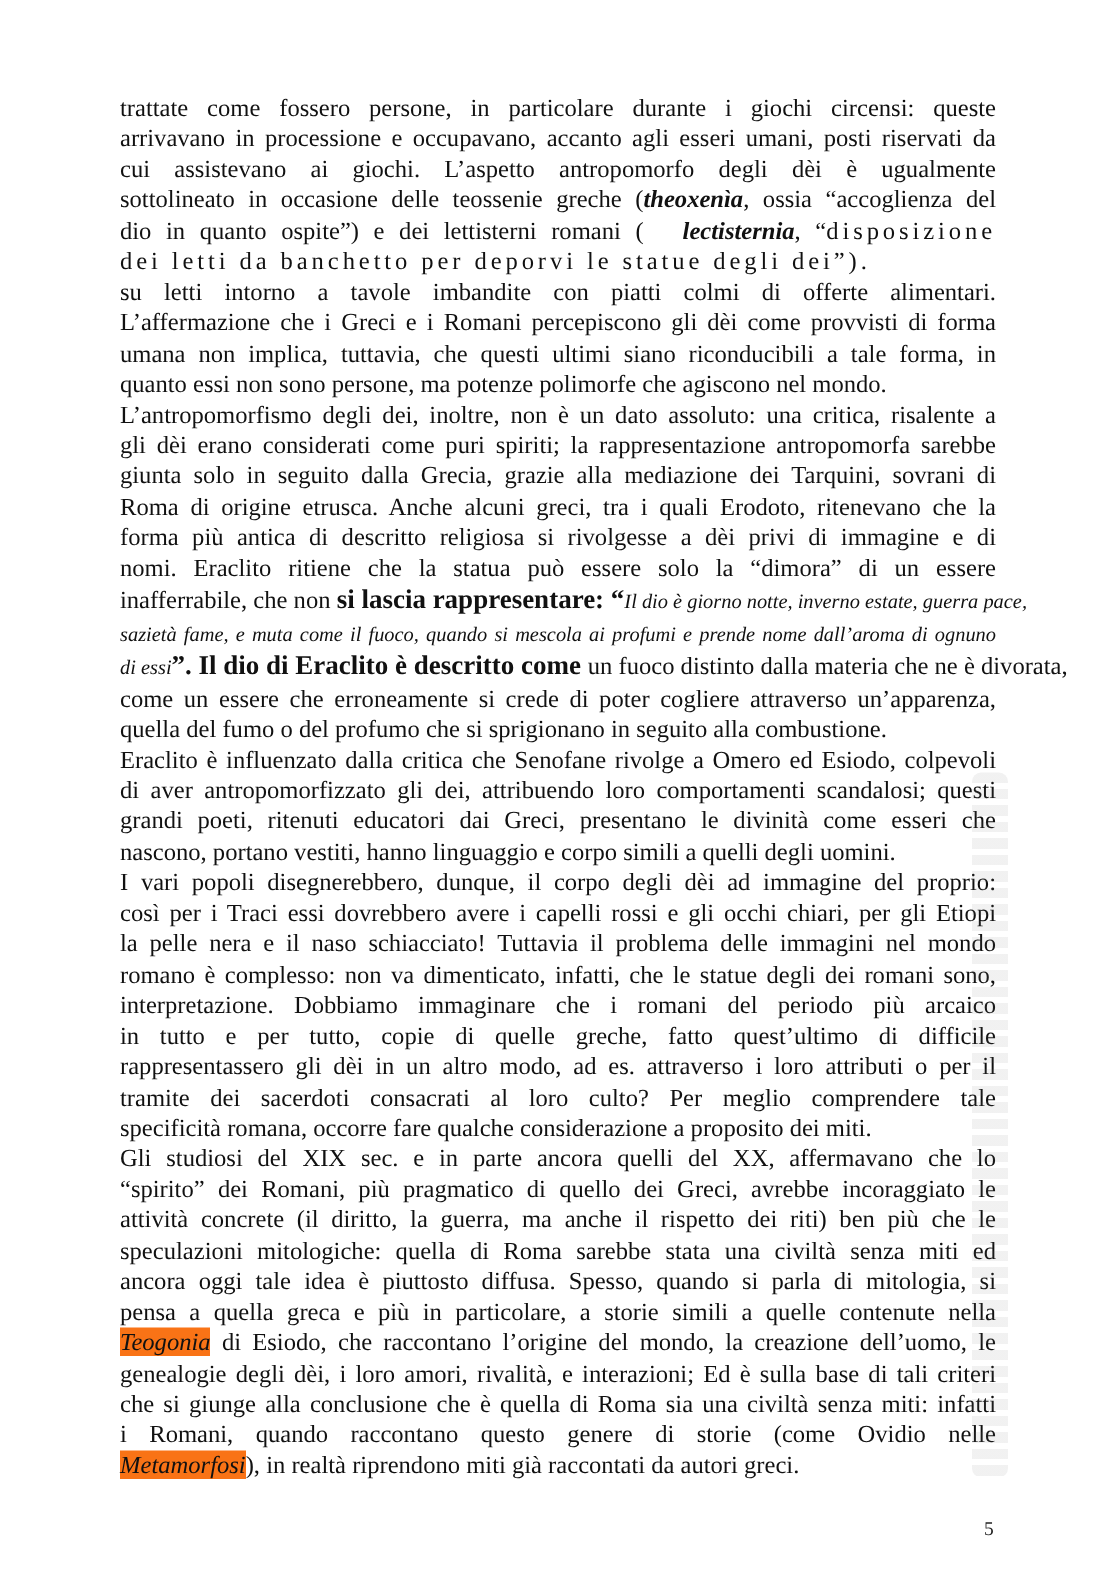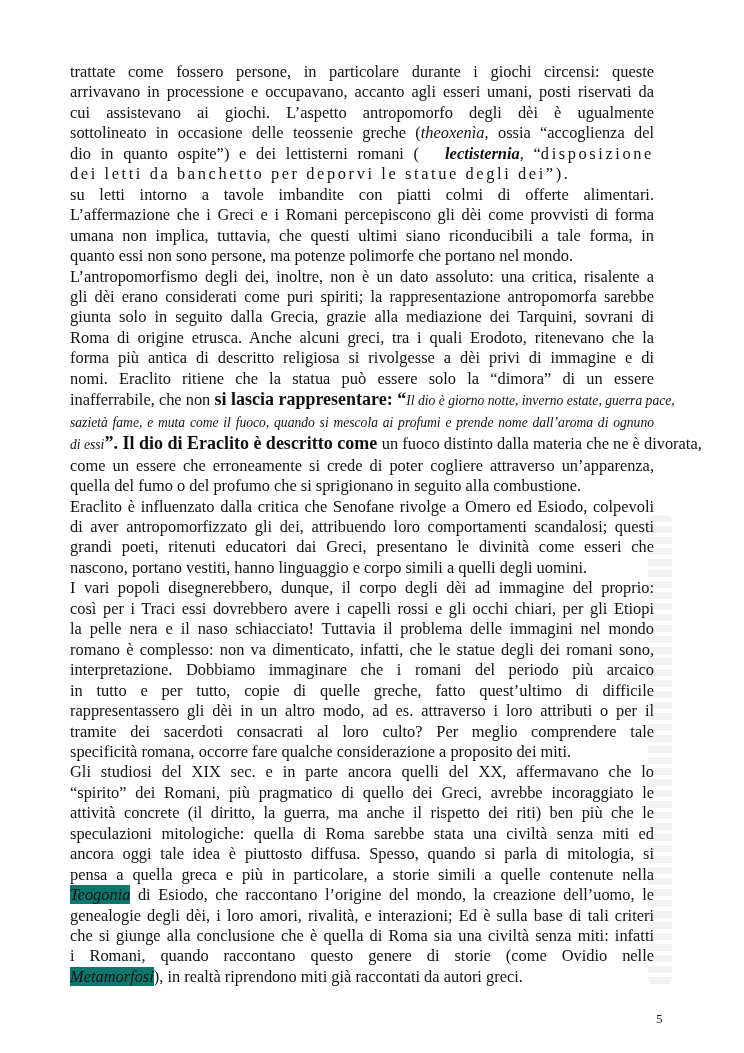--- a/index.html
+++ b/index.html
@@ -2,53 +2,53 @@
 <html><head>
 <meta charset="utf-8">
 <style>
   html, body { margin: 0; padding: 0; background: #ffffff; }
   body {
     width: 744px; height: 1053px; position: relative; overflow: hidden;
     font-family: "Liberation Serif", "DejaVu Serif", serif;
     color: #111111;
   }
   .page {
-    position: absolute; left: 70px; top: 62px; width: 584px;
+    position: absolute; left: 80px; top: 62px; width: 584px;
     font-size: 16.4px; line-height: 20.45px;
   }
   .ln { display: block; text-align: justify; text-align-last: justify; white-space: nowrap; }
   .ln.last { text-align-last: left; }
   .spaced { letter-spacing: 2.6px; }
   .small { font-size: 18px; font-weight: bold; }
   .quote { font-style: italic; font-size: 13.6px; }
-  .hl { background: #0f766e; font-style: italic; }
+  .hl { background: #f97316; font-style: italic; }
   .pagenum {
     position: absolute; left: 656px; top: 1011px; font-size: 13px; color: #222;
   }
   .watermark {
     position: absolute; left: 648px; top: 515px; width: 24px; height: 470px;
     opacity: 0.10;
     background: repeating-linear-gradient(180deg, #777 0 7px, transparent 7px 11px);
     border-radius: 6px;
   }
 </style>
 </head>
 <body>
 
 <div class="page" id="doc">
     <span class="ln"><span>trattate come fossero persone, in particolare durante i giochi circensi: queste</span></span>
     <span class="ln"><span>arrivavano in processione e occupavano, accanto agli esseri umani, posti riservati da</span></span>
     <span class="ln"><span>cui assistevano ai giochi.  L’aspetto antropomorfo degli dèi è ugualmente</span></span>
-    <span class="ln"><span>sottolineato in occasione delle teossenie greche (</span><span style="font-weight: normal; font-style: italic;">theoxenìa</span><span>, ossia “accoglienza del</span></span>
+    <span class="ln"><span>sottolineato in occasione delle teossenie greche (</span><span style="font-weight: bold; font-style: italic;">theoxenìa</span><span>, ossia “accoglienza del</span></span>
     <span class="ln"><span>dio in quanto ospite”) e dei lettisterni romani (</span><span style="font-weight: bold; font-style: italic; margin-left: 26px;">lectisternia</span><span>, “</span><span class="spaced">disposizione</span></span>
     <span class="ln last"><span class="spaced">dei letti da banchetto per deporvi le statue degli dei”).</span></span>
     <span class="ln"><span>su letti intorno a tavole imbandite con piatti colmi di offerte alimentari.</span></span>
     <span class="ln"><span>L’affermazione che i Greci e i Romani percepiscono gli dèi come provvisti di forma</span></span>
     <span class="ln"><span>umana non implica, tuttavia, che questi ultimi siano riconducibili a tale forma, in</span></span>
-    <span class="ln last"><span>quanto essi non sono persone, ma potenze polimorfe che portano nel mondo.</span></span>
+    <span class="ln last"><span>quanto essi non sono persone, ma potenze polimorfe che agiscono nel mondo.</span></span>
     <span class="ln"><span>L’antropomorfismo degli dei, inoltre, non è un dato assoluto: una critica, risalente a</span></span>
     <span class="ln"><span>gli dèi erano considerati come puri spiriti; la rappresentazione antropomorfa sarebbe</span></span>
     <span class="ln"><span>giunta solo in seguito dalla Grecia, grazie alla mediazione dei Tarquini, sovrani di</span></span>
     <span class="ln"><span>Roma di origine etrusca. Anche alcuni greci, tra i quali Erodoto, ritenevano che la</span></span>
     <span class="ln"><span>forma più antica di descritto religiosa si rivolgesse a dèi privi di immagine e di</span></span>
     <span class="ln"><span>nomi. Eraclito ritiene che la statua può essere solo la “dimora” di un essere</span></span>
     <span class="ln"><span>inafferrabile, che non </span><span class="small">si lascia rappresentare: “</span><span class="quote">Il dio è giorno notte, inverno estate, guerra pace,</span></span>
     <span class="ln"><span class="quote">sazietà fame, e muta come il fuoco, quando si mescola ai profumi e prende nome dall’aroma di ognuno</span></span>
     <span class="ln"><span class="quote">di essi</span><span class="small">”. Il dio di Eraclito è descritto come </span><span> un fuoco distinto dalla materia che ne è divorata,</span></span>
     <span class="ln"><span>come un essere che erroneamente si crede di poter cogliere attraverso un’apparenza,</span></span>

